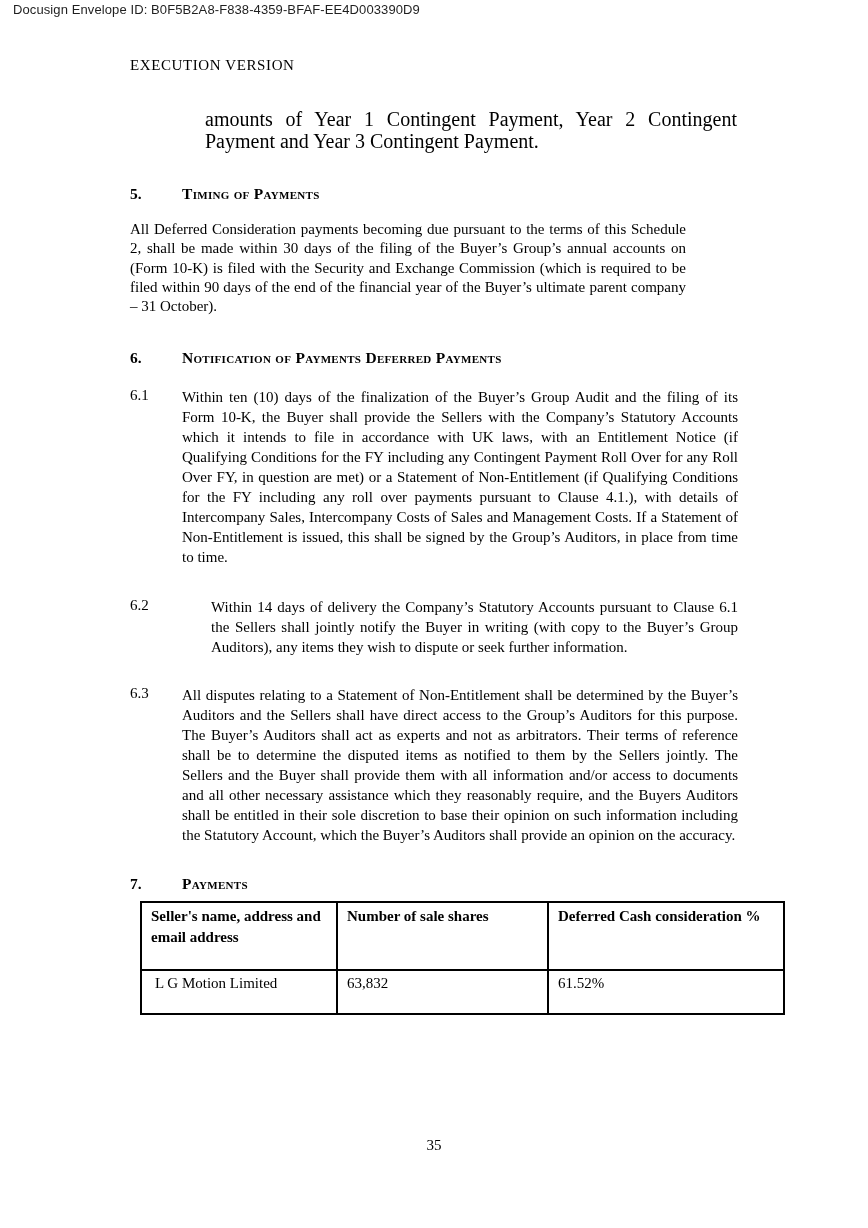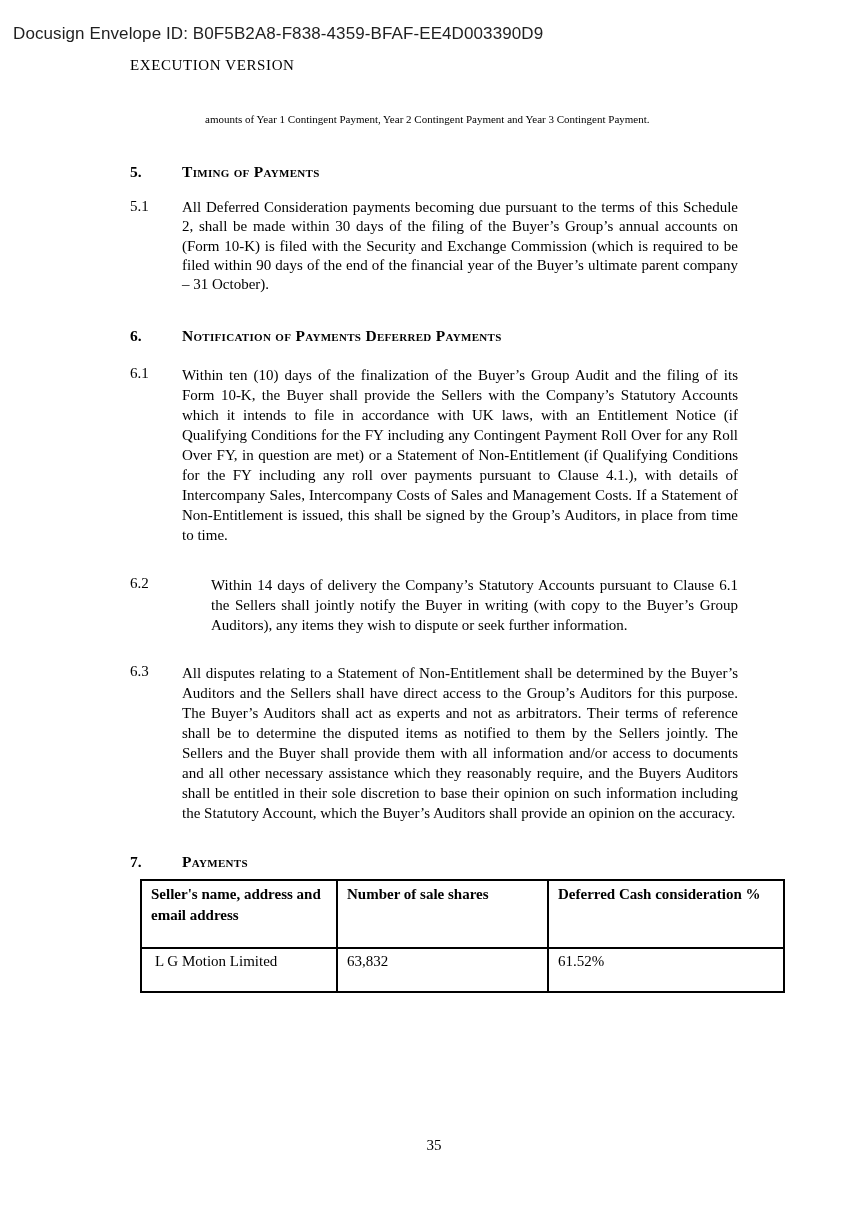--- a/index.html
+++ b/index.html
@@ -7,43 +7,43 @@
     position: relative;
     width: 868px;
     height: 1228px;
     background: #ffffff;
     color: #000;
     font-family: "Liberation Serif", serif;
     overflow: hidden;
   }
   .docusign-line {
     position: absolute;
-    top: 24px;
+    top: 2px;
     left: 13px;
     font-family: "Liberation Sans", sans-serif;
-    font-size: 17px;
+    font-size: 13px;
     color: #1f1f1f;
     letter-spacing: 0.1px;
   }
   .content {
     position: absolute;
     top: 57px;
     left: 130px;
     width: 608px; 
   }
   .exec-heading {
     font-size: 15px;
     letter-spacing: 0.6px;
     color: #000;
   }
   .intro-para {
     margin-top: 34px;
     margin-left: 75px;  
     width: 532px;
-    font-size: 11px;
+    font-size: 20px;
     line-height: 22px;
     text-align: justify;
   }
   .section-heading {
     display: flex;
     font-weight: bold;
     font-size: 15.5px;
   }
   .section-heading .sec-num { width: 52px; flex: 0 0 52px; }
   .section-heading .sec-title {
@@ -116,21 +116,20 @@
 
     <div class="exec-heading">EXECUTION VERSION</div>
 
     <div class="intro-para">amounts of Year 1 Contingent Payment, Year 2 Contingent Payment  and Year 3 Contingent Payment.</div>
 
     <div class="section-heading mt-sec5">
       <span class="sec-num">5.</span>
       <span class="sec-title">Timing of Payments</span>
     </div>
     <div class="clause lh-tight mt-c51">
-      <span class="clause-num">5.1</span>
       <span class="clause-text">All Deferred Consideration payments becoming due pursuant to the terms of this Schedule 2, shall be made within 30 days of the filing of the Buyer’s Group’s annual accounts on (Form 10-K) is filed with the Security and Exchange Commission (which is required to be filed within 90 days of the end of the financial year of the Buyer’s ultimate parent company – 31 October).</span>
     </div>
 
     <div class="section-heading mt-sec6">
       <span class="sec-num">6.</span>
       <span class="sec-title">Notification of Payments Deferred Payments</span>
     </div>
     <div class="clause lh-wide mt-c61">
       <span class="clause-num">6.1</span>
       <span class="clause-text">Within ten (10) days of the finalization of the Buyer’s Group Audit and the filing of its Form 10-K, the Buyer shall  provide the Sellers with the Company’s Statutory Accounts which it intends to file in accordance with UK laws, with an Entitlement Notice (if Qualifying Conditions for the FY including any Contingent Payment Roll Over for any Roll Over FY, in question are met) or a Statement of Non-Entitlement (if Qualifying Conditions for the FY including any roll over payments pursuant to Clause 4.1.), with details of Intercompany Sales, Intercompany Costs of Sales and Management Costs. If a Statement of Non-Entitlement is issued, this shall be signed by the Group’s Auditors, in place from time to time.</span>

